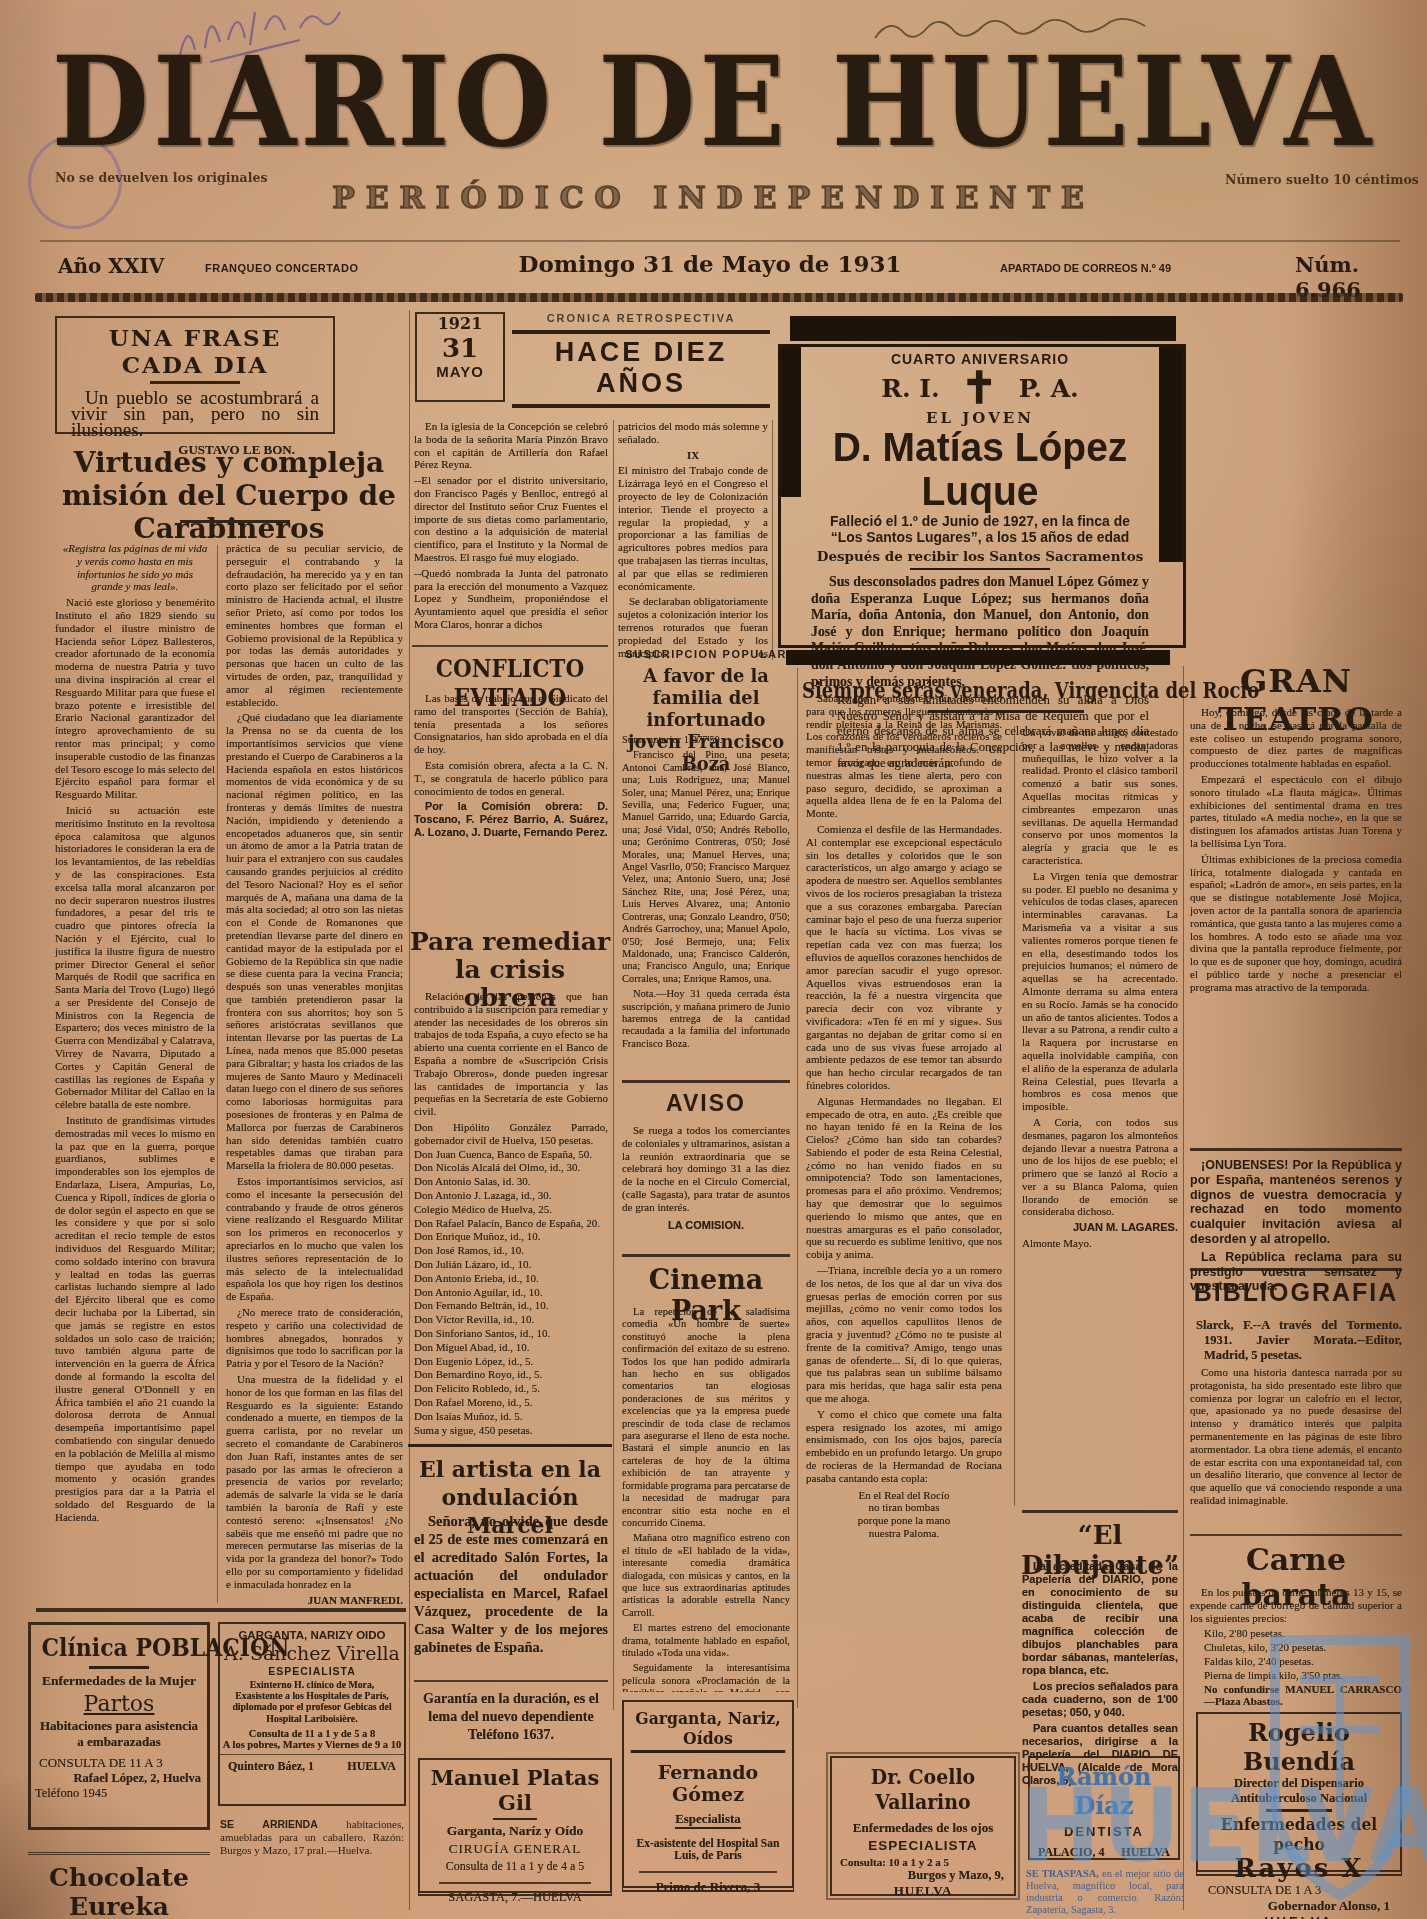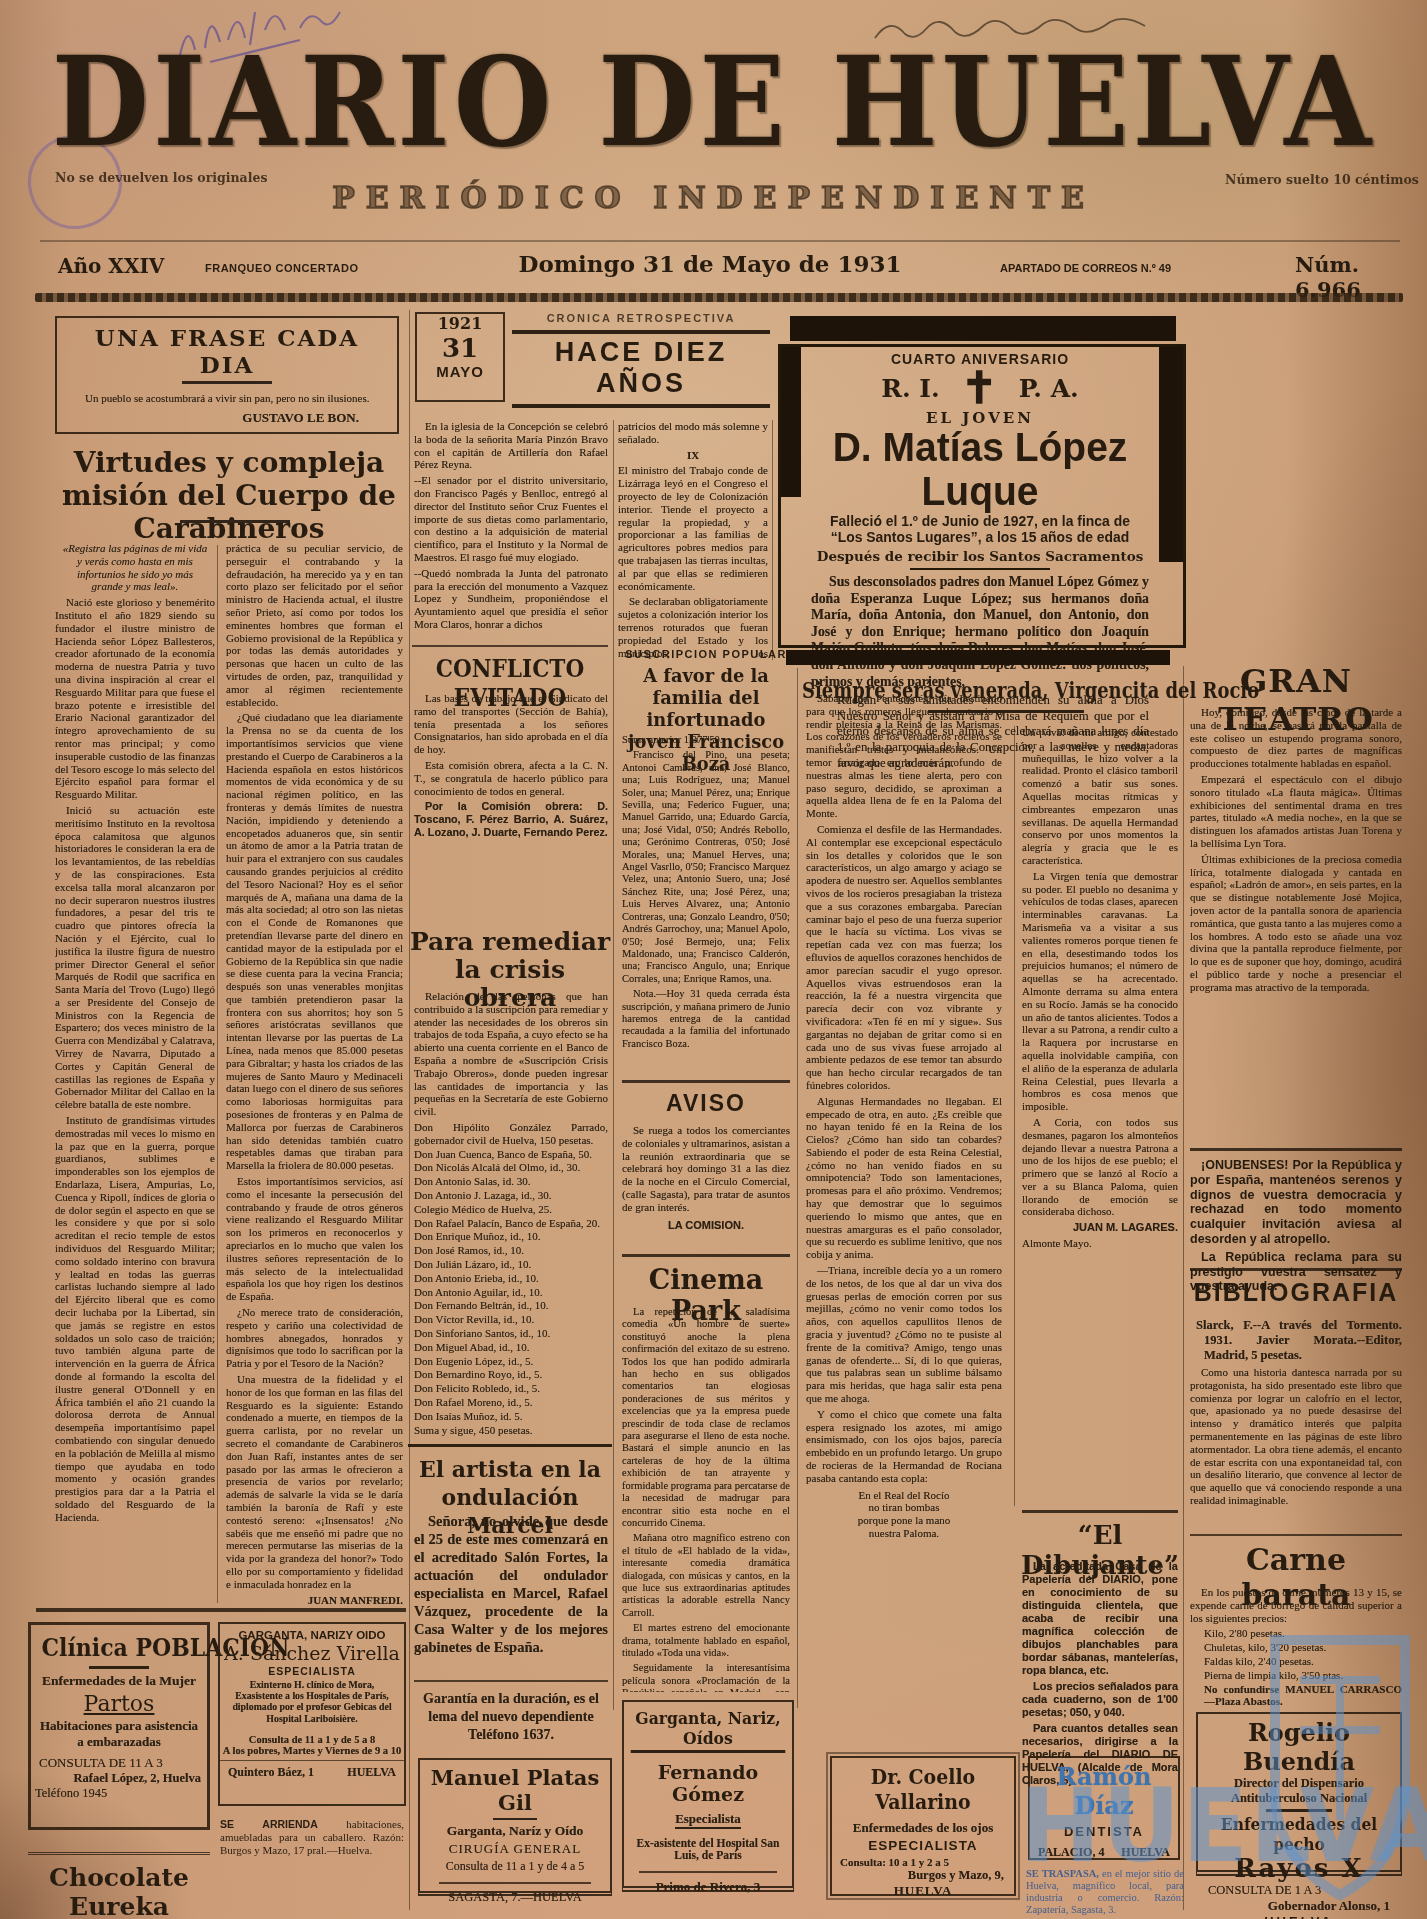--- a/index.html
+++ b/index.html
@@ -60,24 +60,24 @@
   <div class="abs" style="left:35px;top:293px;width:1368px;height:9px;background:repeating-linear-gradient(90deg,rgba(46,31,16,.9) 0 7px,rgba(90,64,40,.7) 7px 11px);border-radius:2px;"></div>
 
   <div class="vr" style="left:217px;top:545px;height:1058px;"></div>
   <div class="vr" style="left:409px;top:310px;height:1600px;"></div>
   <div class="vr" style="left:613px;top:420px;height:1290px;"></div>
   <div class="vr" style="left:772px;top:420px;height:240px;"></div>
   <div class="vr" style="left:797px;top:668px;height:1040px;"></div>
   <div class="vr" style="left:1014px;top:726px;height:780px;"></div>
   <div class="vr" style="left:1183px;top:666px;height:1244px;"></div>
 
-  <div class="box" style="left:55px;top:316px;width:344px;height:118px;border-width:2.5px;padding:6px 14px;box-sizing:border-box;">
+  <div class="box" style="left:55px;top:316px;width:280px;height:118px;border-width:2.5px;padding:6px 14px;box-sizing:border-box;">
     <div class="serifhead ctr" style="font-size:23px;letter-spacing:2px;">UNA FRASE CADA DIA</div>
     <div style="width:90px;height:3px;background:#33241a;margin:3px auto 6px;"></div>
-    <div class="just ink" style="font-size:11px;line-height:16px;text-indent:14px;">Un pueblo se acostumbrará a vivir sin pan, pero no sin ilusiones.</div>
+    <div class="just ink" style="font-size:19px;line-height:16px;text-indent:14px;">Un pueblo se acostumbrará a vivir sin pan, pero no sin ilusiones.</div>
     <div class="sig ink" style="font-size:13px;margin:4px 24px 0 0;">GUSTAVO LE BON.</div>
   </div>
 
   <div class="abs serifhead ctr" style="left:36px;top:446px;width:386px;font-size:28px;line-height:33px;">Virtudes y compleja misión del Cuerpo de Carabineros</div>
   <div class="abs" style="left:180px;top:520px;width:110px;height:3px;background:#33241a;"></div>
   <div class="abs col just ink body11 clip" style="left:55px;top:542px;width:160px;height:1058px;">
     <p class="ni ctr" style="font-style:italic;padding:0 6px;">«Registra las páginas de mi vida y verás como hasta en mis infortunios he sido yo más grande y mas leal».</p>
     <p>Nació este glorioso y benemérito Instituto el año 1829 siendo su fundador el ilustre ministro de Hacienda señor López Ballesteros, creador afortunado de la economía moderna de nuestra Patria y tuvo una divina inspiración al crear el Resguardo Militar para que fuese el brazo potente e irresistible del Erario Nacional garantizador del íntegro aprovechamiento de su rentor mas principal; y como insuperable custodio de las finanzas del Tesoro escoge lo más selecto del Ejército español para formar el Resguardo Militar.</p>
     <p>Inició su actuación este meritísimo Instituto en la revoltosa época calamitosa que algunos historiadores le consideran la era de los levantamientos, de las rebeldías y de las conspiraciones. Esta excelsa talla moral alcanzaron por no decir superaron nuestros ilustres fundadores, a pesar del tris te cuadro que pintores ofrecía la Nación y el Ejército, cual lo justifica la ilustre figura de nuestro primer Director General el señor Marqués de Rodil que sacrifica en Santa María del Trovo (Lugo) llegó a ser Presidente del Consejo de Ministros con la Regencia de Espartero; dos veces ministro de la Guerra con Mendizábal y Calatrava, Virrey de Navarra, Diputado a Cortes y Capitán General de castillas las regiones de España y Gobernador Militar del Callao en la célebre batalla de este nombre.</p>
     <p>Instituto de grandísimas virtudes demostradas mil veces lo mismo en la paz que en la guerra, porque guardianos, sublimes e imponderables son los ejemplos de Endarlaza, Lisera, Ampurias, Lo, Cuenca y Ripoll, índices de gloria o de dolor según el aspecto en que se les considere y que por si solo acreditan el recio temple de estos individuos del Resguardo Militar; como soldado interino con bravura y lealtad en todas las guerras carlistas luchando siempre al lado del Ejército liberal que es como decir luchaba por la Libertad, sin que jamás se registre en estos soldados un solo caso de traición; tuvo también alguna parte de intervención en la guerra de África donde al formando la escolta del ilustre general O'Donnell y en África también el año 21 cuando la dolorosa derrota de Annual desempeña importantísimo papel combatiendo con singular denuedo en la población de Melilla al mismo tiempo que ayudaba en todo momento y ocasión grandes prestigios para dar a la Patria el soldado del Resguardo de la Hacienda.</p>
@@ -317,21 +317,21 @@
     <div class="ink" style="font-size:12.5px;font-weight:bold;text-align:right;padding-right:6px;">Rafael López, 2, Huelva</div>
     <div class="ink" style="font-size:12.5px;text-align:left;padding-left:4px;">Teléfono 1945</div>
   </div>
   <div class="abs serifhead" style="left:28px;top:1852px;width:182px;font-size:25px;text-align:center;border-top:3px double rgba(45,30,16,.8);padding-top:8px;">Chocolate Eureka</div>
 
   <div class="box ctr" style="left:218px;top:1622px;width:188px;height:184px;box-sizing:border-box;padding-top:5px;">
     <div class="sanshead" style="font-size:11.5px;">GARGANTA, NARIZY OIDO</div>
     <div class="serifhead" style="font-size:19px;font-weight:normal;margin-top:1px;">A. Sánchez Virella</div>
     <div class="sanshead" style="font-size:10.5px;letter-spacing:1px;margin-top:1px;">ESPECIALISTA</div>
     <div class="ink just" style="font-size:9.8px;line-height:11.2px;padding:2px 8px 0;font-weight:bold;text-align:center;">Exinterno H. clínico de Mora, Exasistente a los Hospitales de París, diplomado por el profesor Gebicas del Hospital Lariboisière.</div>
-    <div class="ink" style="font-size:10.5px;font-weight:bold;margin-top:10px;">Consulta de 11 a 1 y de 5 a 8</div>
+    <div class="ink" style="font-size:10.5px;font-weight:bold;margin-top:4px;">Consulta de 11 a 1 y de 5 a 8</div>
     <div class="ink" style="font-size:10.5px;font-weight:bold;">A los pobres, Martes y Viernes de 9 a 10</div>
     <div style="display:flex;justify-content:space-between;padding:4px 8px 0;border-top:1.5px solid rgba(45,30,16,.7);margin-top:4px;">
       <span class="ink" style="font-size:12px;font-weight:bold;">Quintero Báez, 1</span>
       <span class="ink" style="font-size:12px;font-weight:bold;">HUELVA</span>
     </div>
   </div>
   <div class="abs just" style="left:220px;top:1818px;width:184px;font-size:11px;line-height:13px;color:#2b2013;">
     <b style="font-family:'Liberation Sans',sans-serif;font-size:10.5px;">SE ARRIENDA</b><span> habitaciones, amuebladas para un caballero. Razón: Burgos y Mazo, 17 pral.—Huelva.</span>
   </div>
 

